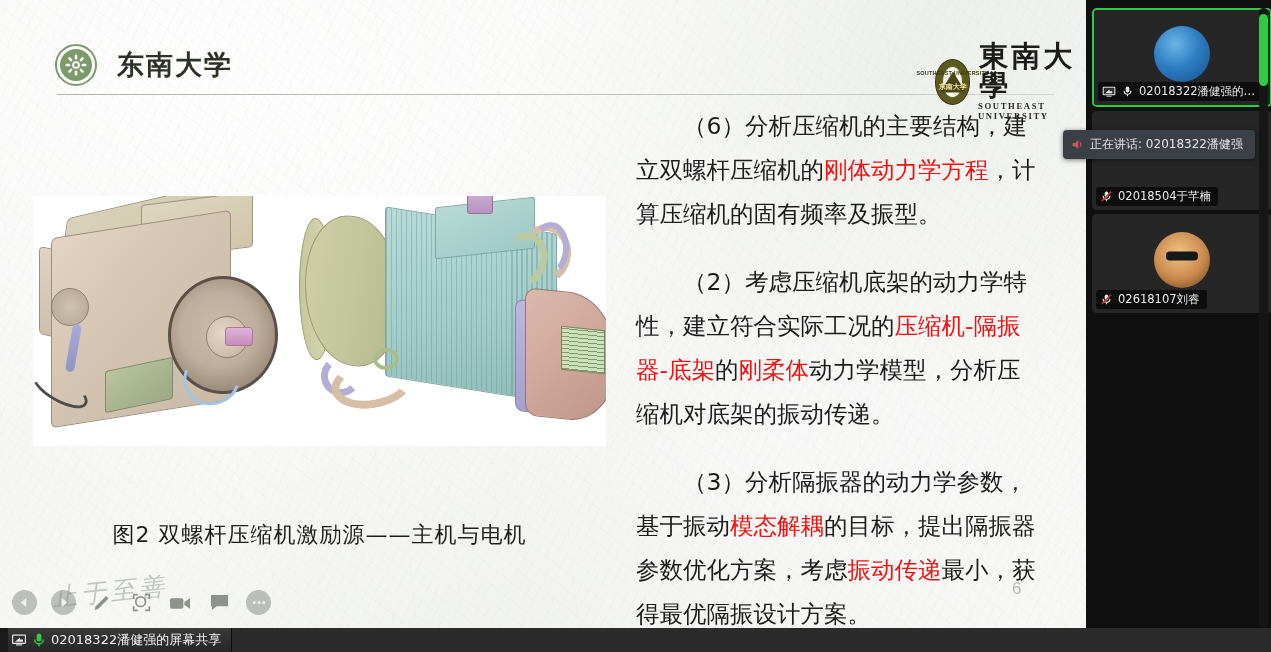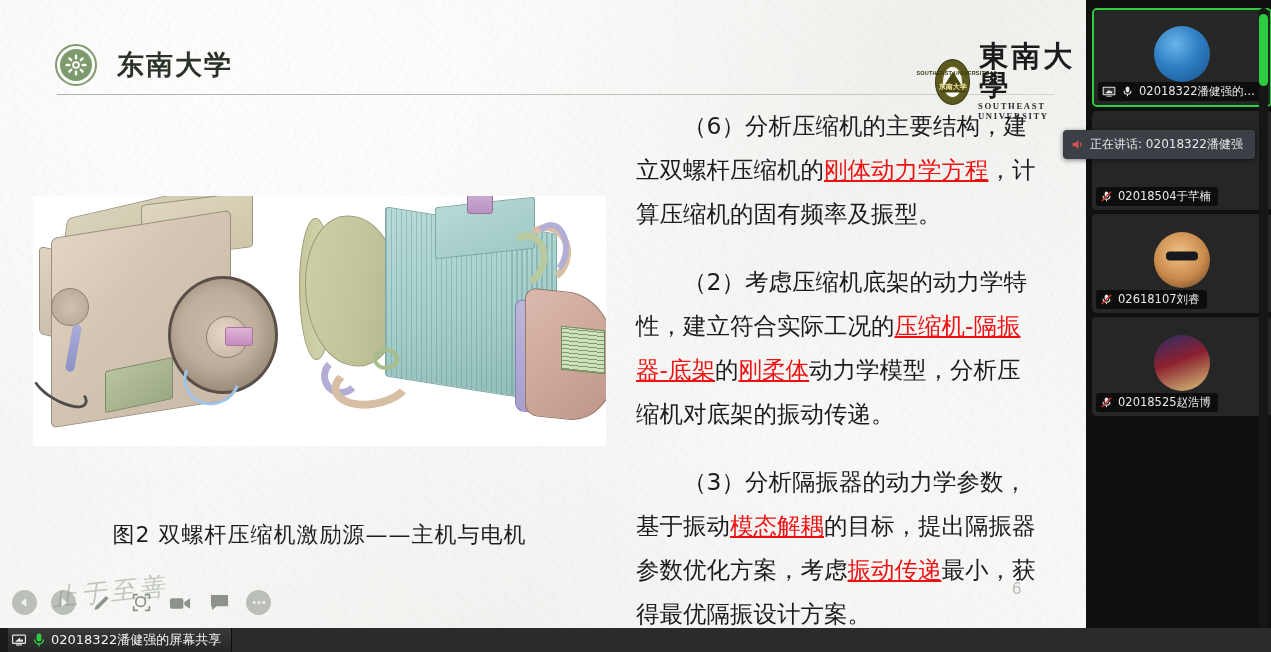--- a/index.html
+++ b/index.html
@@ -288,21 +288,21 @@
 
   
   #body-text {
     position: absolute; left: 636px; top: 104px;
     width: 400px;
     font-size: 23.5px; line-height: 44px;
     color: #1c1c1c;
     font-family: "DejaVu Sans", "Liberation Sans", sans-serif;
   }
   #body-text p { margin-bottom: 24px; text-indent: 2em; }
-  .hl { color: #ee1111; text-decoration: underline; }
+  .hl { color: #ee1111; }
 
   
   #slide-number {
     position: absolute; left: 1012px; top: 579px;
     font-size: 17px; color: #b9bab6;
     font-family: "Liberation Sans", sans-serif;
   }
 
   
   #ppt-toolbar {
@@ -606,33 +606,20 @@
           <div class="name-chip">
             <svg class="mic-ic" viewBox="0 0 16 16">
               <rect x="5.8" y="1.8" width="4.4" height="7.4" rx="2.2" fill="#e6e6e6"></rect>
               <path d="M3.8 7.2a4.2 4.2 0 0 0 8.4 0" stroke="#e6e6e6" stroke-width="1.4" fill="none"></path>
               <rect x="7.4" y="11.2" width="1.2" height="2.6" fill="#e6e6e6"></rect>
               <line x1="2.2" y1="13.6" x2="13.6" y2="2.2" stroke="#d9372f" stroke-width="1.8"></line>
             </svg>
             <span class="label">02618107刘睿</span>
           </div>
         </div>
-        <div class="tile">
-          <div class="vidbg"></div>
-          <div class="avatar-circle av-foot"></div>
-          <div class="name-chip">
-            <svg class="mic-ic" viewBox="0 0 16 16">
-              <rect x="5.8" y="1.8" width="4.4" height="7.4" rx="2.2" fill="#e6e6e6"></rect>
-              <path d="M3.8 7.2a4.2 4.2 0 0 0 8.4 0" stroke="#e6e6e6" stroke-width="1.4" fill="none"></path>
-              <rect x="7.4" y="11.2" width="1.2" height="2.6" fill="#e6e6e6"></rect>
-              <line x1="2.2" y1="13.6" x2="13.6" y2="2.2" stroke="#d9372f" stroke-width="1.8"></line>
-            </svg>
-            <span class="label">02018525赵浩博</span>
-          </div>
-        </div>
       </div>
     <div id="rail-scrollbar">
       <div id="rail-thumb"></div>
     </div>
   </div>
 
   <div id="speaking-tip">
     <svg class="mic-ic" viewBox="0 0 16 16" fill="#d9534f">
       <polygon points="2,6 5,6 9,2.5 9,13.5 5,10 2,10"></polygon>
       <path d="M11 5.5c1.4 1.4 1.4 3.6 0 5" stroke="#d9534f" stroke-width="1.3" fill="none"></path>

